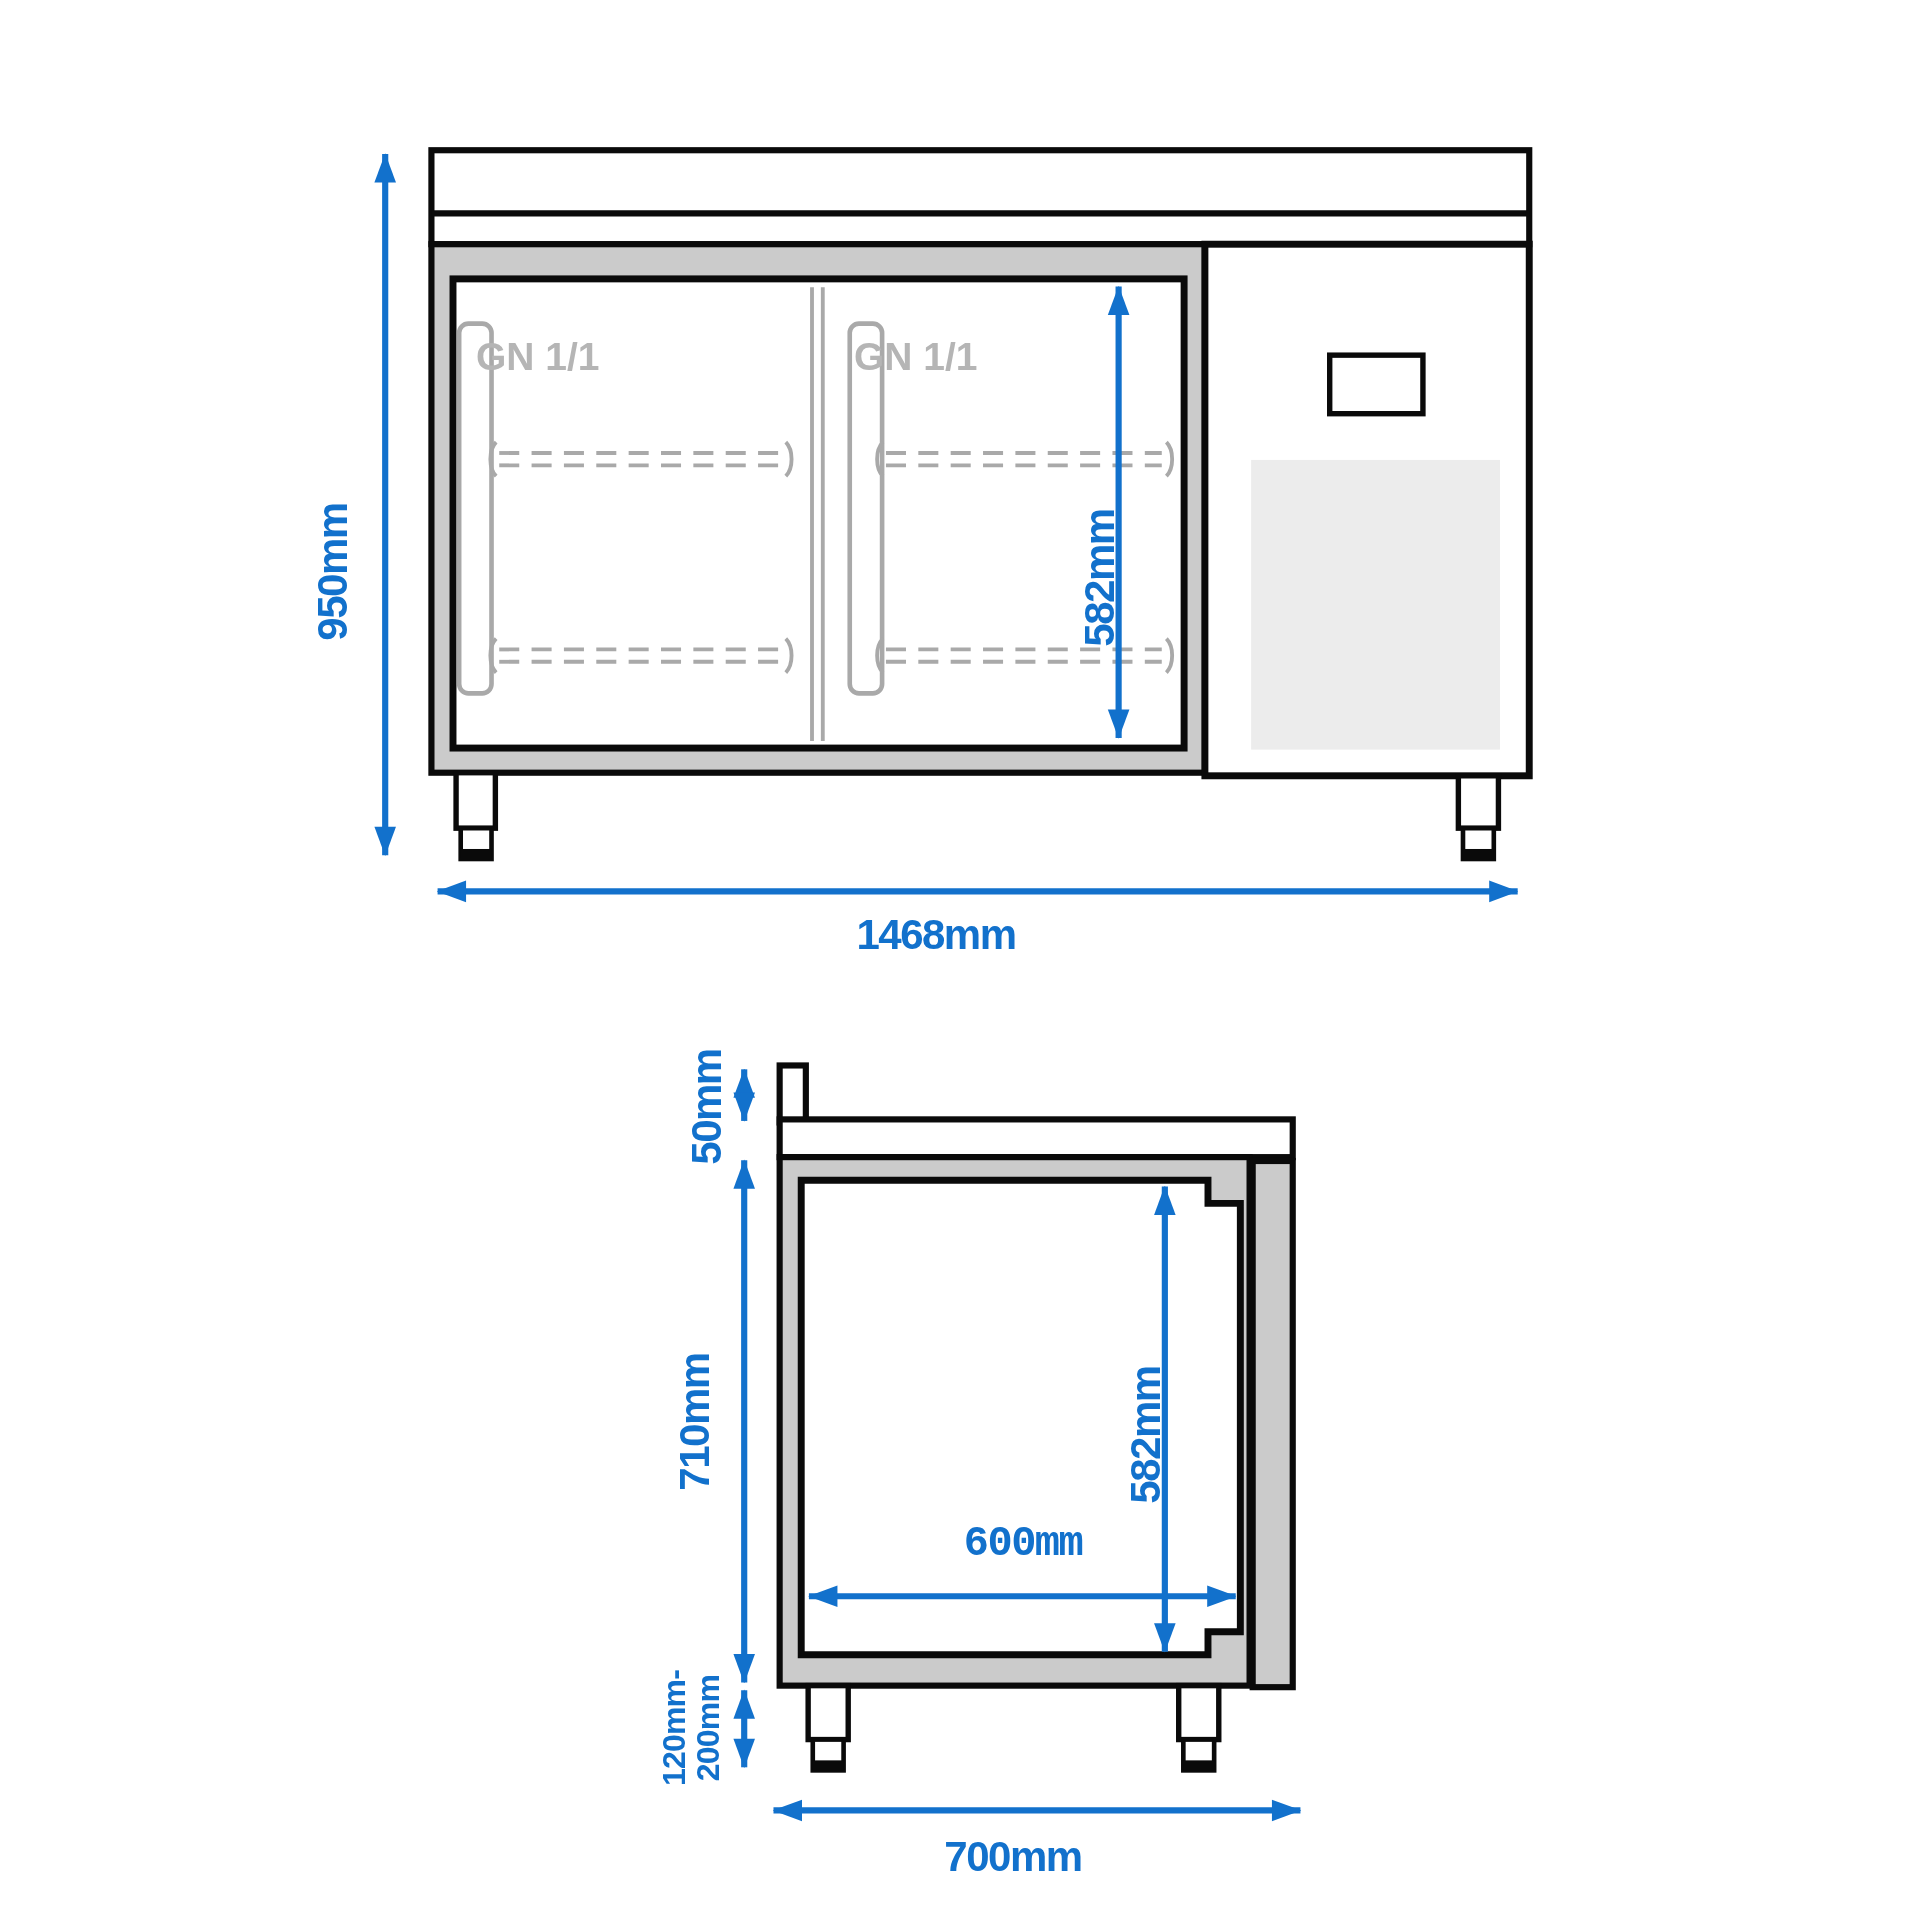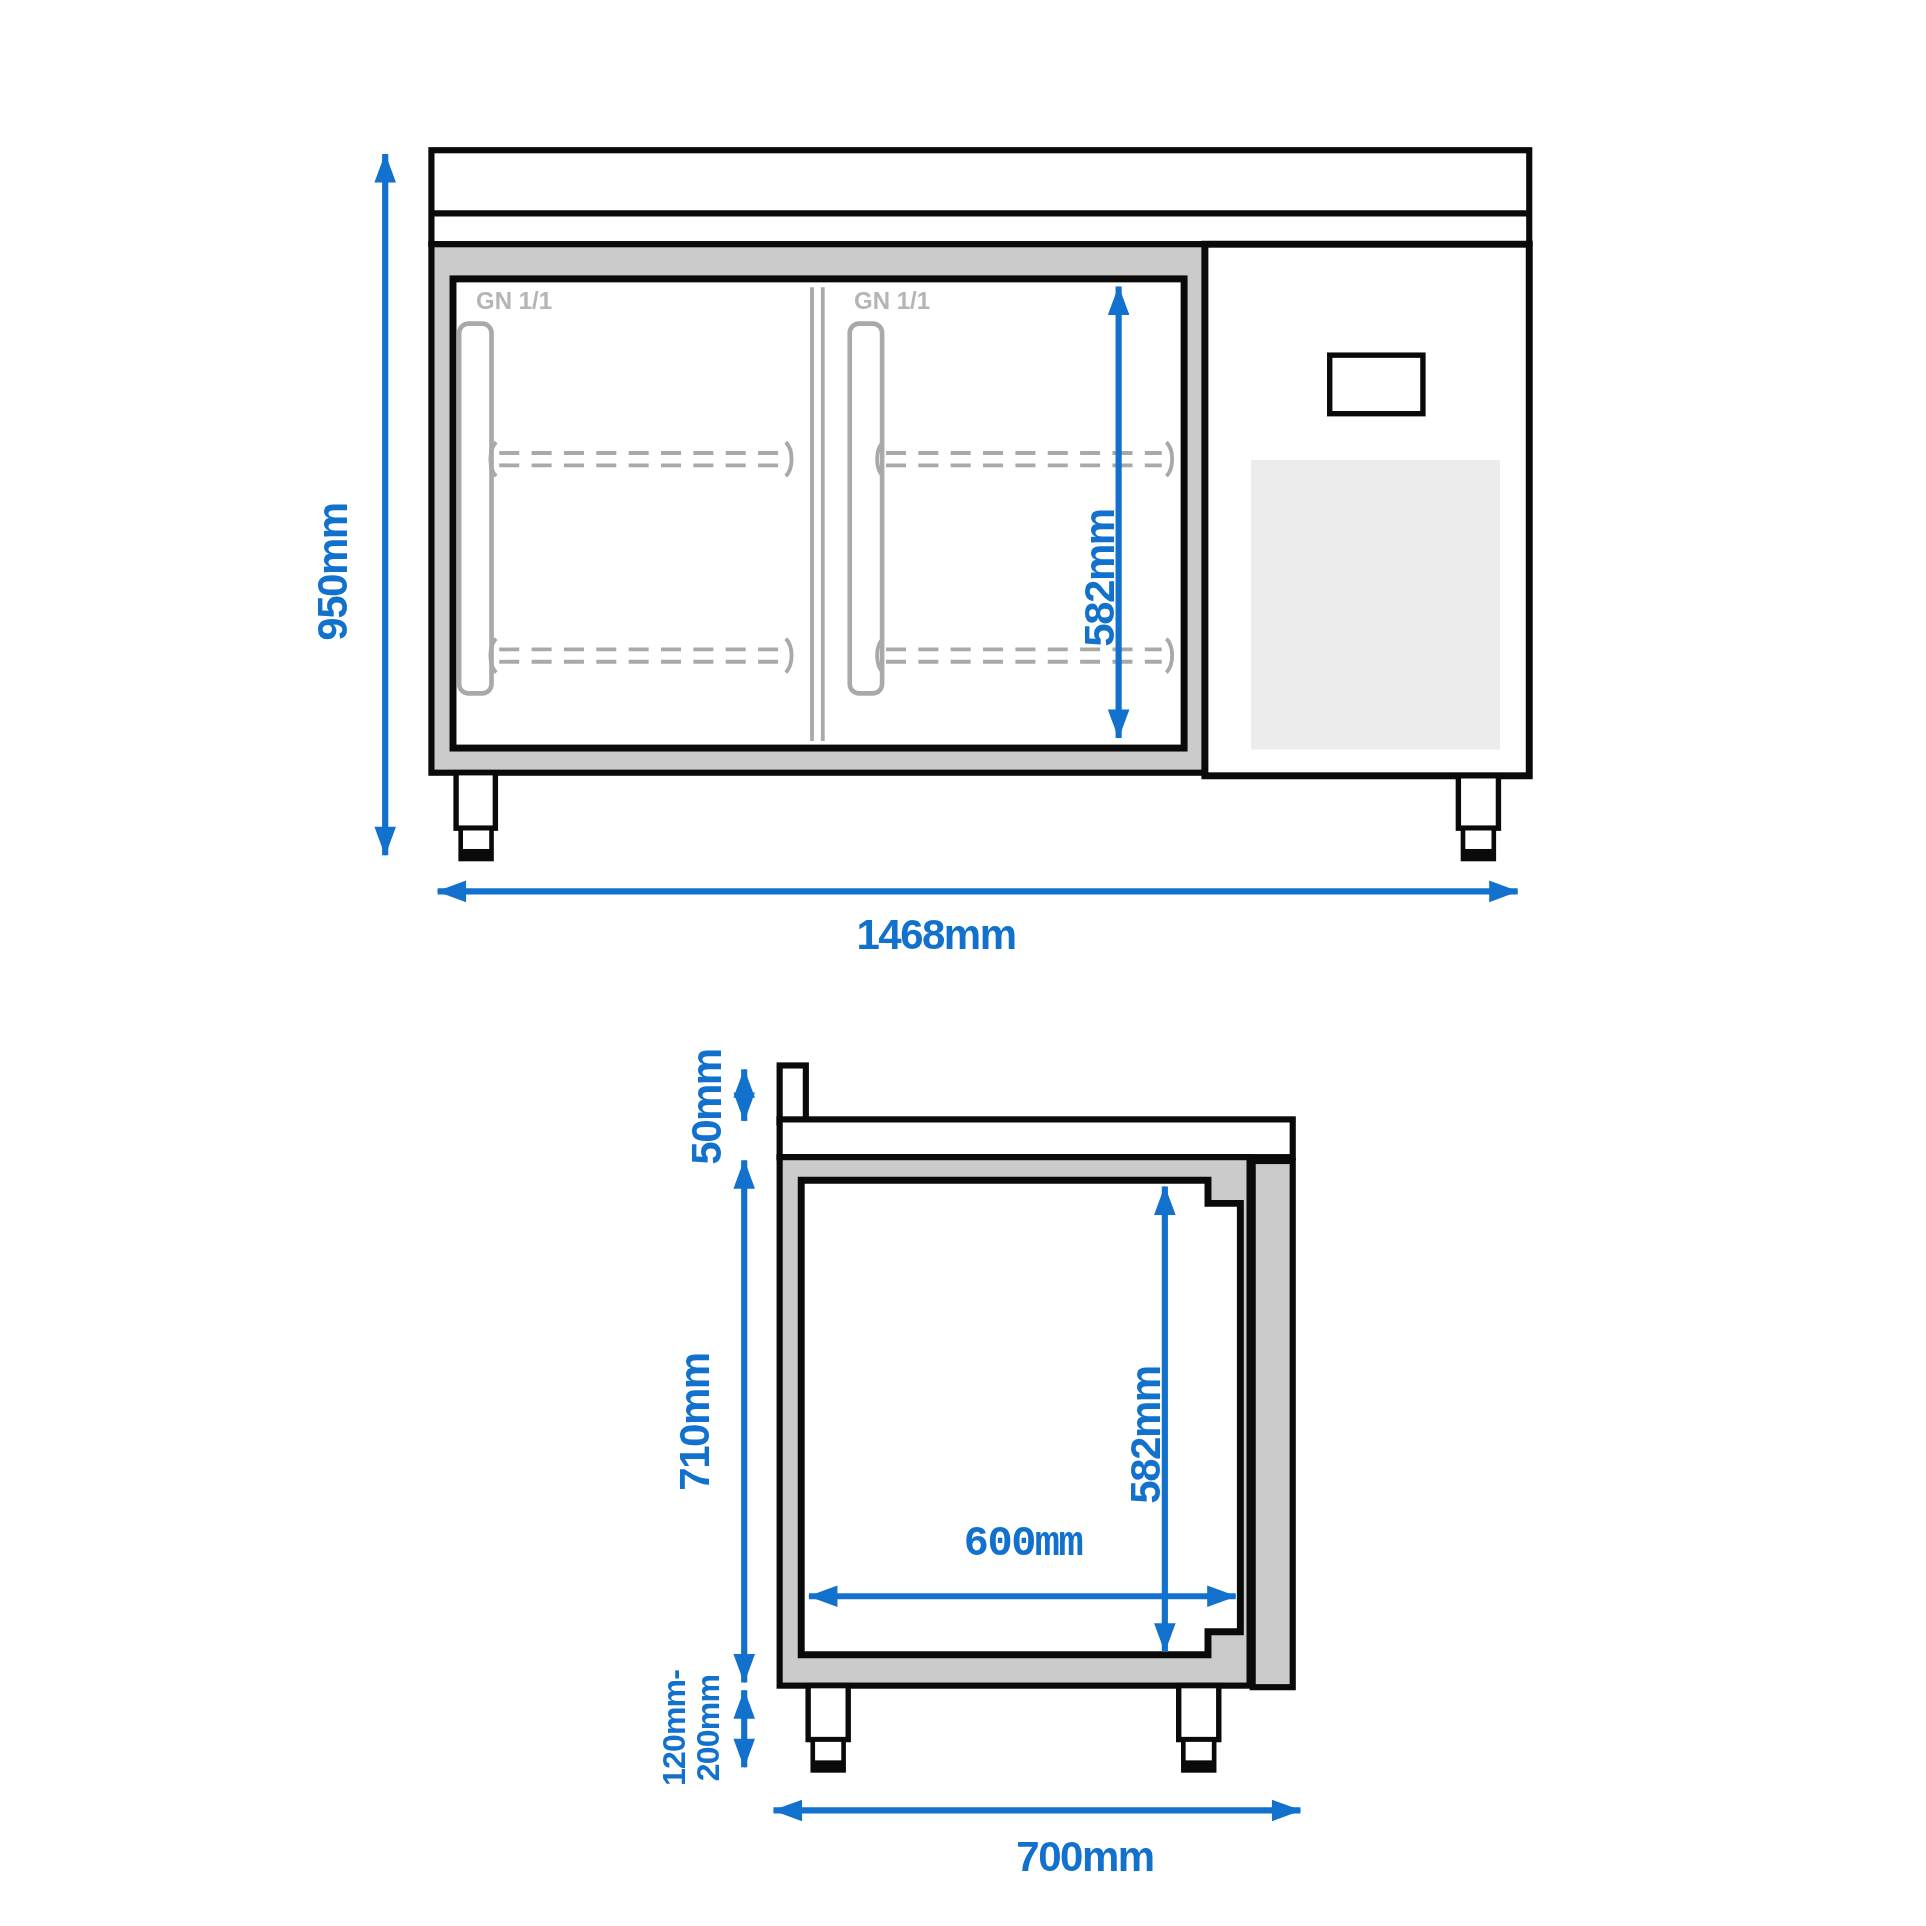--- a/index.html
+++ b/index.html
@@ -19,24 +19,25 @@
     color:#1271cc;
     white-space:nowrap;
     transform:translate(-50%,-50%);
     line-height:1.05;
   }
   .lbl.rot{transform:translate(-50%,-50%) rotate(-90deg);}
   .lbl.small{font-size:32px;letter-spacing:-0.8px;text-align:center;}
   .gn{
     position:absolute;
     font-weight:bold;
-    font-size:24px;
+    font-size:39px;
     letter-spacing:0px;
     color:#b5b5b5;
     white-space:nowrap;
+    margin-top:48px;
   }
 </style>
 </head>
 <body>
 
 <div class="canvas">
 
   <svg width="1926" height="1926" viewBox="0 0 2500 2500">
     <defs>
       <marker id="arr" viewBox="0 0 40 32" markerWidth="40" markerHeight="32" refX="39" refY="16" orient="auto-start-reverse" markerUnits="userSpaceOnUse">
@@ -138,21 +139,21 @@
   <div class="lbl" style="left:936px;top:935px;">1468mm</div>
   <div class="lbl rot" style="left:1100px;top:578px;">582mm</div>
 
   <div class="gn" style="left:476px;top:287px;">GN 1/1</div>
   <div class="gn" style="left:854px;top:287px;">GN 1/1</div>
 
   <div class="lbl rot" style="left:707px;top:1107px;">50mm</div>
   <div class="lbl rot" style="left:695px;top:1422px;">710mm</div>
   <div class="lbl rot" style="left:1146px;top:1435px;">582mm</div>
   <div class="lbl" style="left:1023px;top:1544px;font-family:Liberation Mono, monospace;">600mm</div>
-  <div class="lbl" style="left:1085px;top:1857px;">700mm</div>
+  <div class="lbl" style="left:1013px;top:1857px;">700mm</div>
 
   <div class="lbl rot small" style="left:692px;top:1728px;">
     <div>120mm-</div>
     <div>200mm</div>
   </div>
 
 </div>
 
 
 </body></html>

